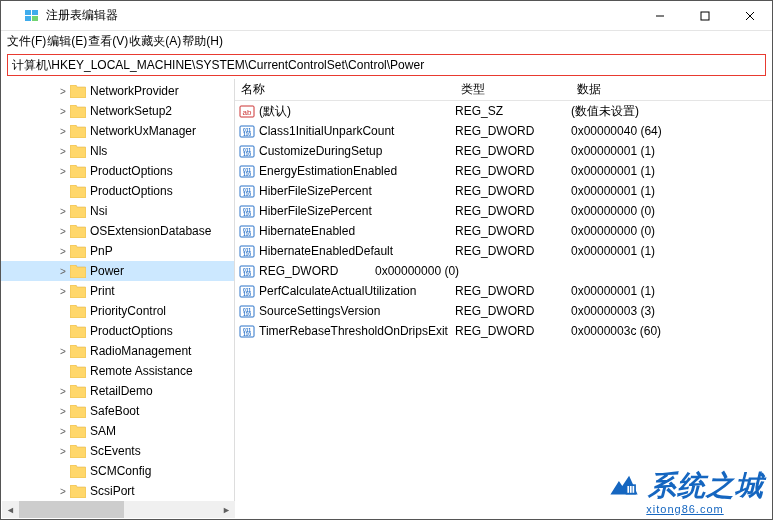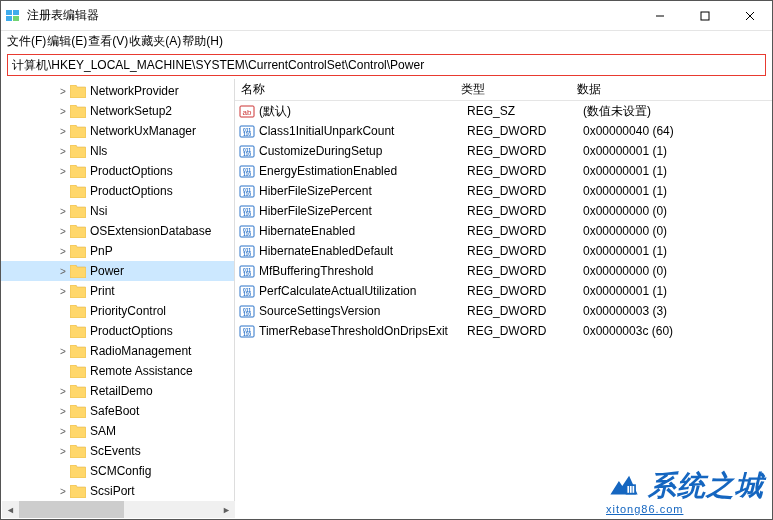--- a/index.html
+++ b/index.html
@@ -1,18 +1,18 @@
 <!DOCTYPE html>
 <html><head>
 <meta charset="utf-8">
 <style>
 * { margin: 0; padding: 0; box-sizing: border-box; font-family: "Microsoft YaHei", "Segoe UI", Tahoma, sans-serif; }
 body { background: #fff; width: 773px; height: 520px; overflow: hidden; border: 1px solid #555; position: relative; }
 
-.titlebar { height: 30px; background: #fff; display: flex; align-items: center; padding-left: 4px; border-bottom: 1px solid #e5e5e5; }
+.titlebar { height: 30px; background: #fff; display: flex; align-items: center; padding-left: 23px; border-bottom: 1px solid #e5e5e5; }
 .title-icon { width: 16px; height: 16px; margin-right: 6px; }
 .title-text { font-size: 12px; flex: 1; }
 .win-controls { display: flex; }
 .win-btn { width: 45px; height: 29px; display: flex; align-items: center; justify-content: center; cursor: pointer; }
 
 .menubar { height: 20px; display: flex; padding: 2px 6px; font-size: 12px; gap: 1px; align-items: center; }
 .menu-item { cursor: pointer; }
 
 .addressbar { margin: 3px 6px; border: 1.5px solid #e83a30; padding: 3px 4px; font-size: 12px; height: 22px; display: flex; align-items: center; }
 
@@ -29,29 +29,29 @@
 .listview { flex: 1; font-size: 12px; overflow: hidden; }
 .list-header { display: flex; height: 22px; align-items: center; border-bottom: 1px solid #e5e5e5; }
 .col { padding-left: 6px; }
 .col-name { width: 220px; }
 .col-type { width: 116px; }
 .col-data { flex: 1; font-family: Liberation Mono, monospace; }
 .list-body { }
 .list-row { display: flex; height: 20px; align-items: center; }
 .val-icon { width: 16px; height: 16px; margin: 0 4px 0 4px; flex-shrink: 0; }
 .val-name { width: 196px; overflow: hidden; text-overflow: ellipsis; white-space: nowrap; }
-.val-type { width: 116px; margin-left: 12px; }
+.val-type { width: 116px; }
 .val-data { flex: 1; }
 
 .scrollbar-h { position: absolute; bottom: 1px; left: 1px; height: 17px; width: 233px; background: #f0f0f0; display: flex; }
 .sb-btn { width: 17px; height: 17px; background: #f0f0f0; display: flex; align-items: center; justify-content: center; color: #606060; font-size: 9px; }
 .sb-track { flex: 1; background: #f0f0f0; position: relative; }
 .sb-thumb { position: absolute; left: 0; width: 105px; height: 17px; background: #cdcdcd; }
 
-.watermark { position: absolute; right: 8px; bottom: 4px; text-align: left; pointer-events: none; }
+.watermark { position: absolute; right: 8px; bottom: 4px; text-align: center; pointer-events: none; }
 .wm-main { display: flex; align-items: center; gap: 6px; justify-content: flex-end; }
 .wm-text { font-size: 28px; font-weight: 700; font-style: italic; color: #1566c0; letter-spacing: 1px; }
 .wm-url { font-size: 11px; color: #1566c0; letter-spacing: 1px; margin-top: -2px; text-decoration: underline; }
 .wm-logo { width: 36px; height: 34px; }
 </style>
 </head>
 <body>
 
 <div class="titlebar">
   <span class="title-icon">
@@ -393,21 +393,20 @@
           <span class="val-name">HibernateEnabledDefault</span>
           <span class="val-type">REG_DWORD</span>
           <span class="val-data">0x00000001 (1)</span>
         </div>
         <div class="list-row">
           <span class="val-icon"><svg viewBox="0 0 16 16">
               <rect x="1" y="3" width="14" height="11" rx="1" fill="#fff" stroke="#2a72c8" stroke-width="1"></rect>
               <text x="8" y="9" font-size="5" text-anchor="middle" fill="#2a72c8" font-family="Arial" font-weight="bold">011</text>
               <text x="8" y="13" font-size="5" text-anchor="middle" fill="#2a72c8" font-family="Arial" font-weight="bold">110</text>
             </svg></span>
-          <span class="val-name">MfBufferingThreshold</span>
           <span class="val-type">REG_DWORD</span>
           <span class="val-data">0x00000000 (0)</span>
         </div>
         <div class="list-row">
           <span class="val-icon"><svg viewBox="0 0 16 16">
               <rect x="1" y="3" width="14" height="11" rx="1" fill="#fff" stroke="#2a72c8" stroke-width="1"></rect>
               <text x="8" y="9" font-size="5" text-anchor="middle" fill="#2a72c8" font-family="Arial" font-weight="bold">011</text>
               <text x="8" y="13" font-size="5" text-anchor="middle" fill="#2a72c8" font-family="Arial" font-weight="bold">110</text>
             </svg></span>
           <span class="val-name">PerfCalculateActualUtilization</span>

